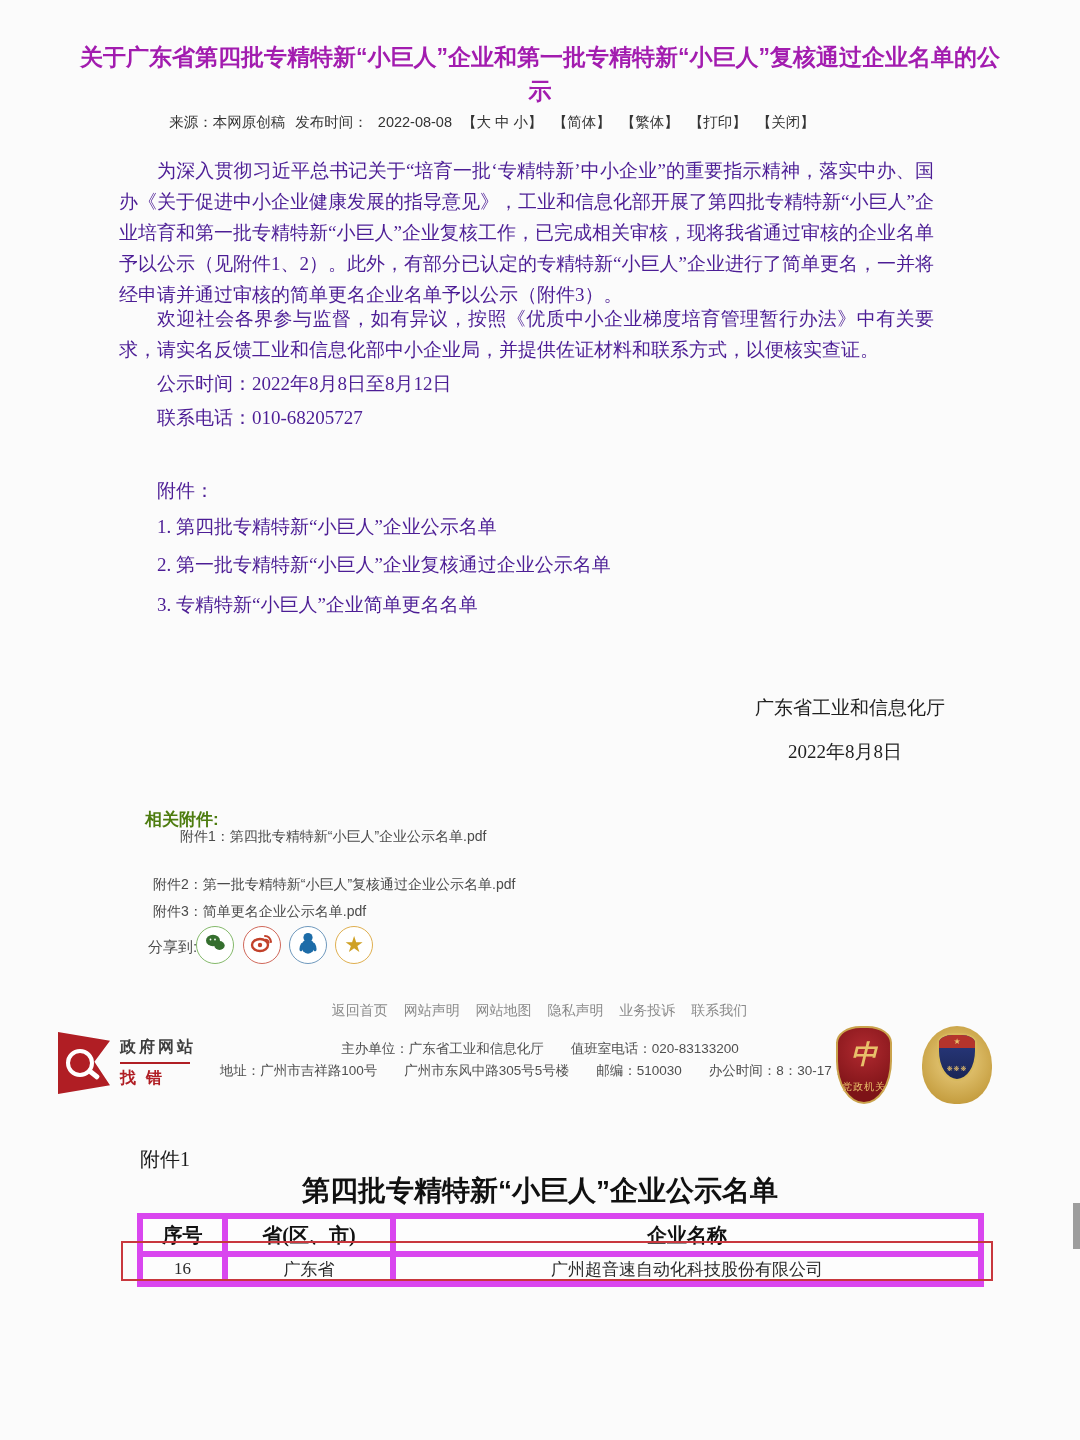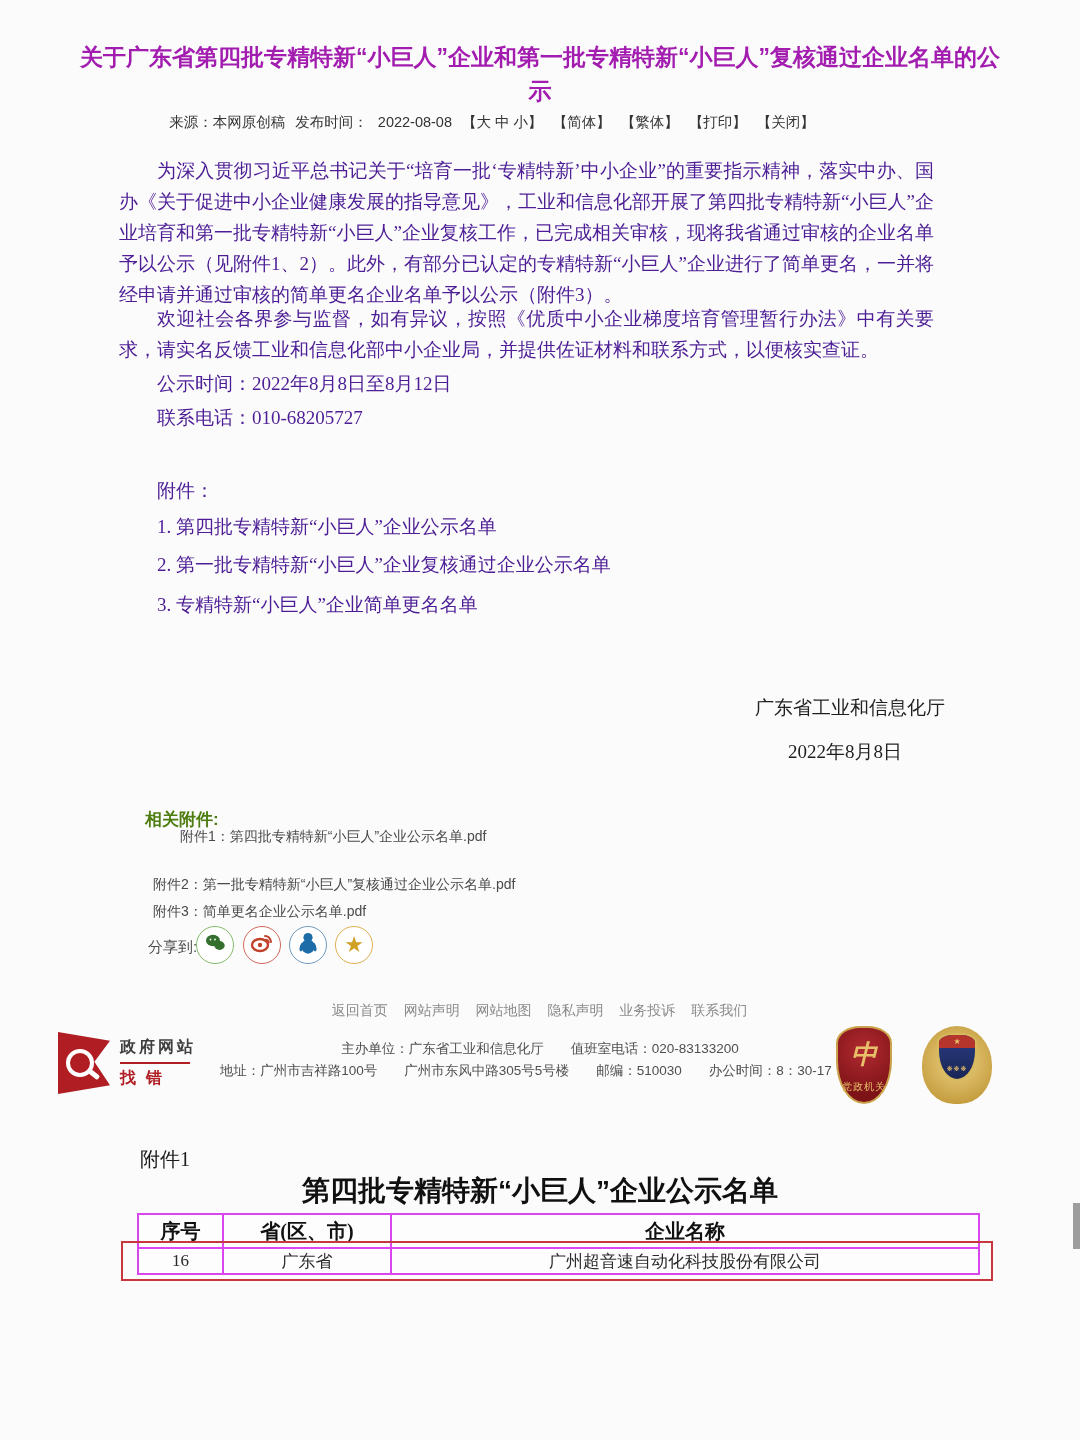--- a/index.html
+++ b/index.html
@@ -145,21 +145,21 @@
     top:1172px;left:90px;width:900px;text-align:center;
     font-size:28px;font-weight:bold;color:#101010;
     font-family:"Liberation Sans","DejaVu Sans",sans-serif;
   }
   table.doc{
     position:absolute;top:1213px;left:137px;width:841px;
     border-collapse:collapse;table-layout:fixed;
     font-family:"Liberation Serif","DejaVu Serif",serif;
   }
   table.doc td,table.doc th{
-    border:2px solid #d946ef;padding:0;background:#fdfdfd;
+    border:6px solid #d946ef;padding:0;background:#fdfdfd;
   }
   table.doc th{height:32px;font-size:20px;font-weight:bold;color:#111;}
   table.doc td{height:24px;font-size:17px;color:#2a2a2a;text-align:center;margin-top:8px;}
   td.company{text-align:left;padding-left:8px;}
   .col-no{width:85px;}
   .col-prov{width:168px;}
   .col-name{width:588px;}
 
   .highlight-box{
     top:1241px;left:121px;width:868px;height:36px;

